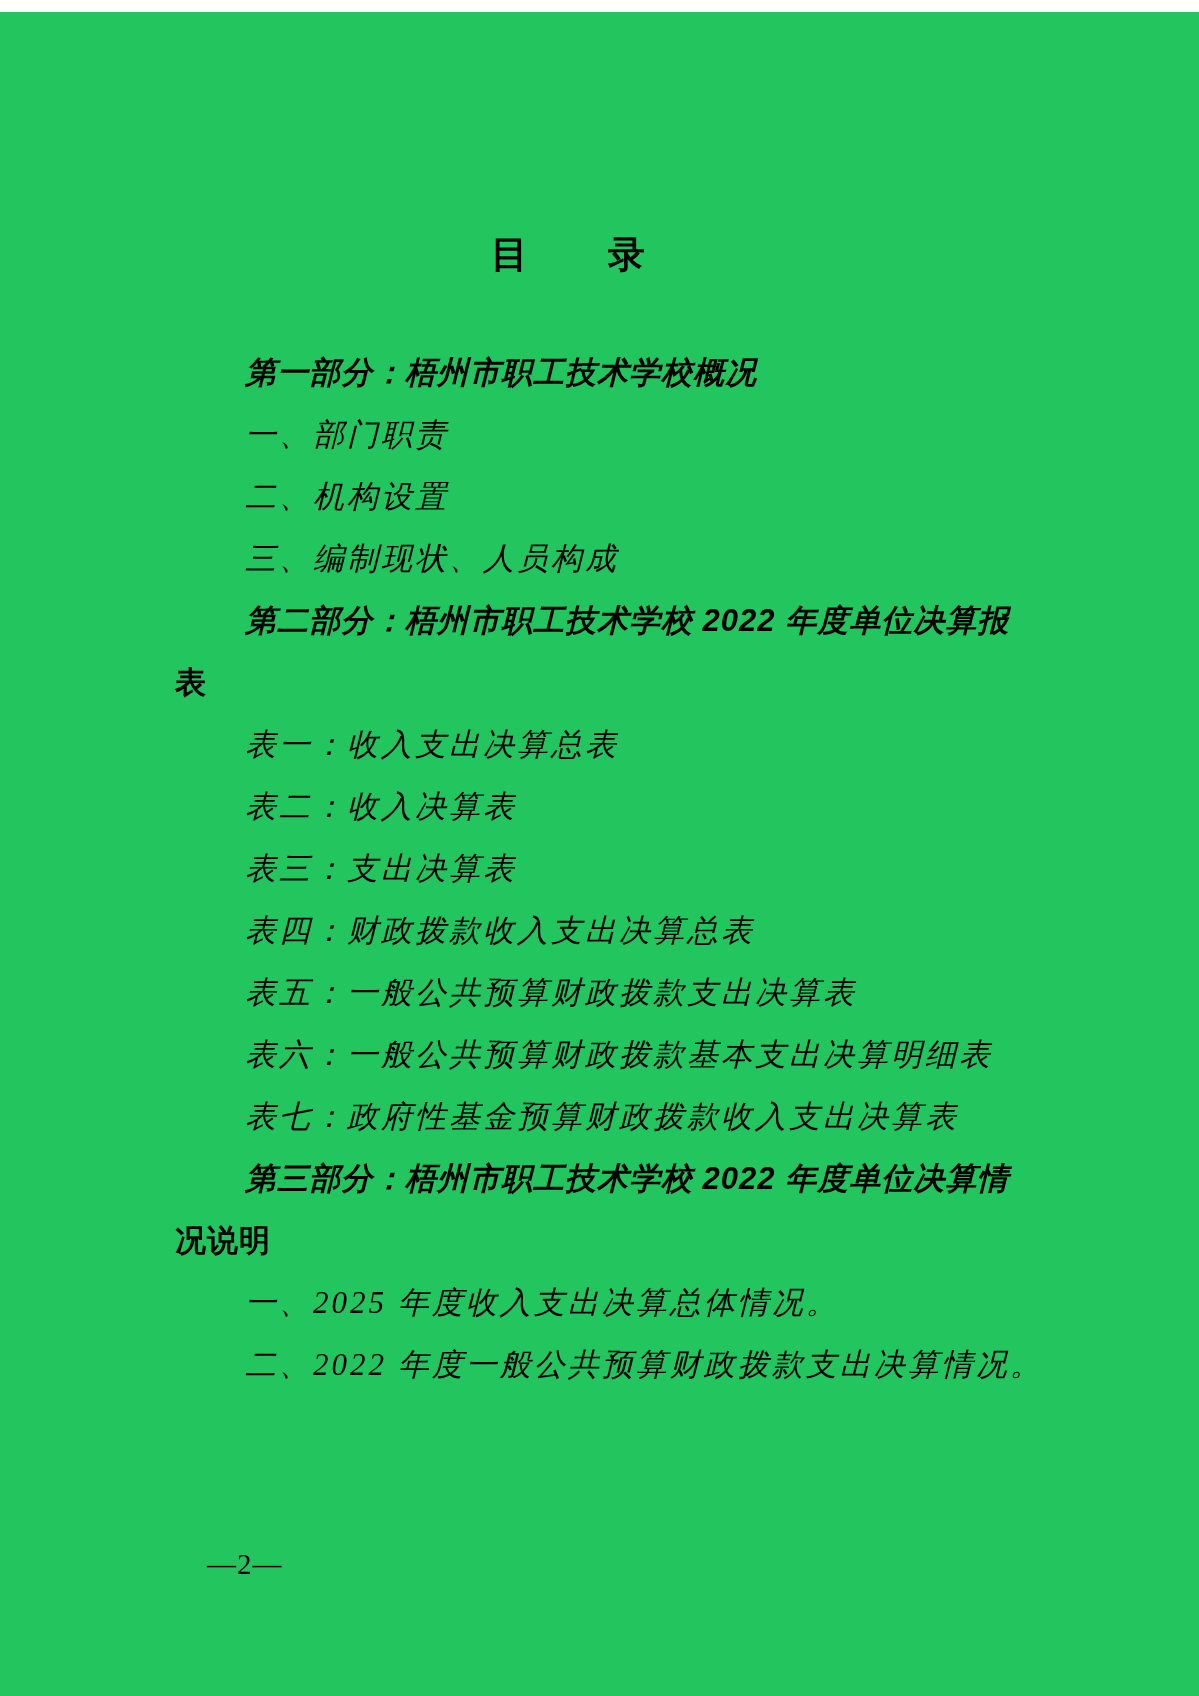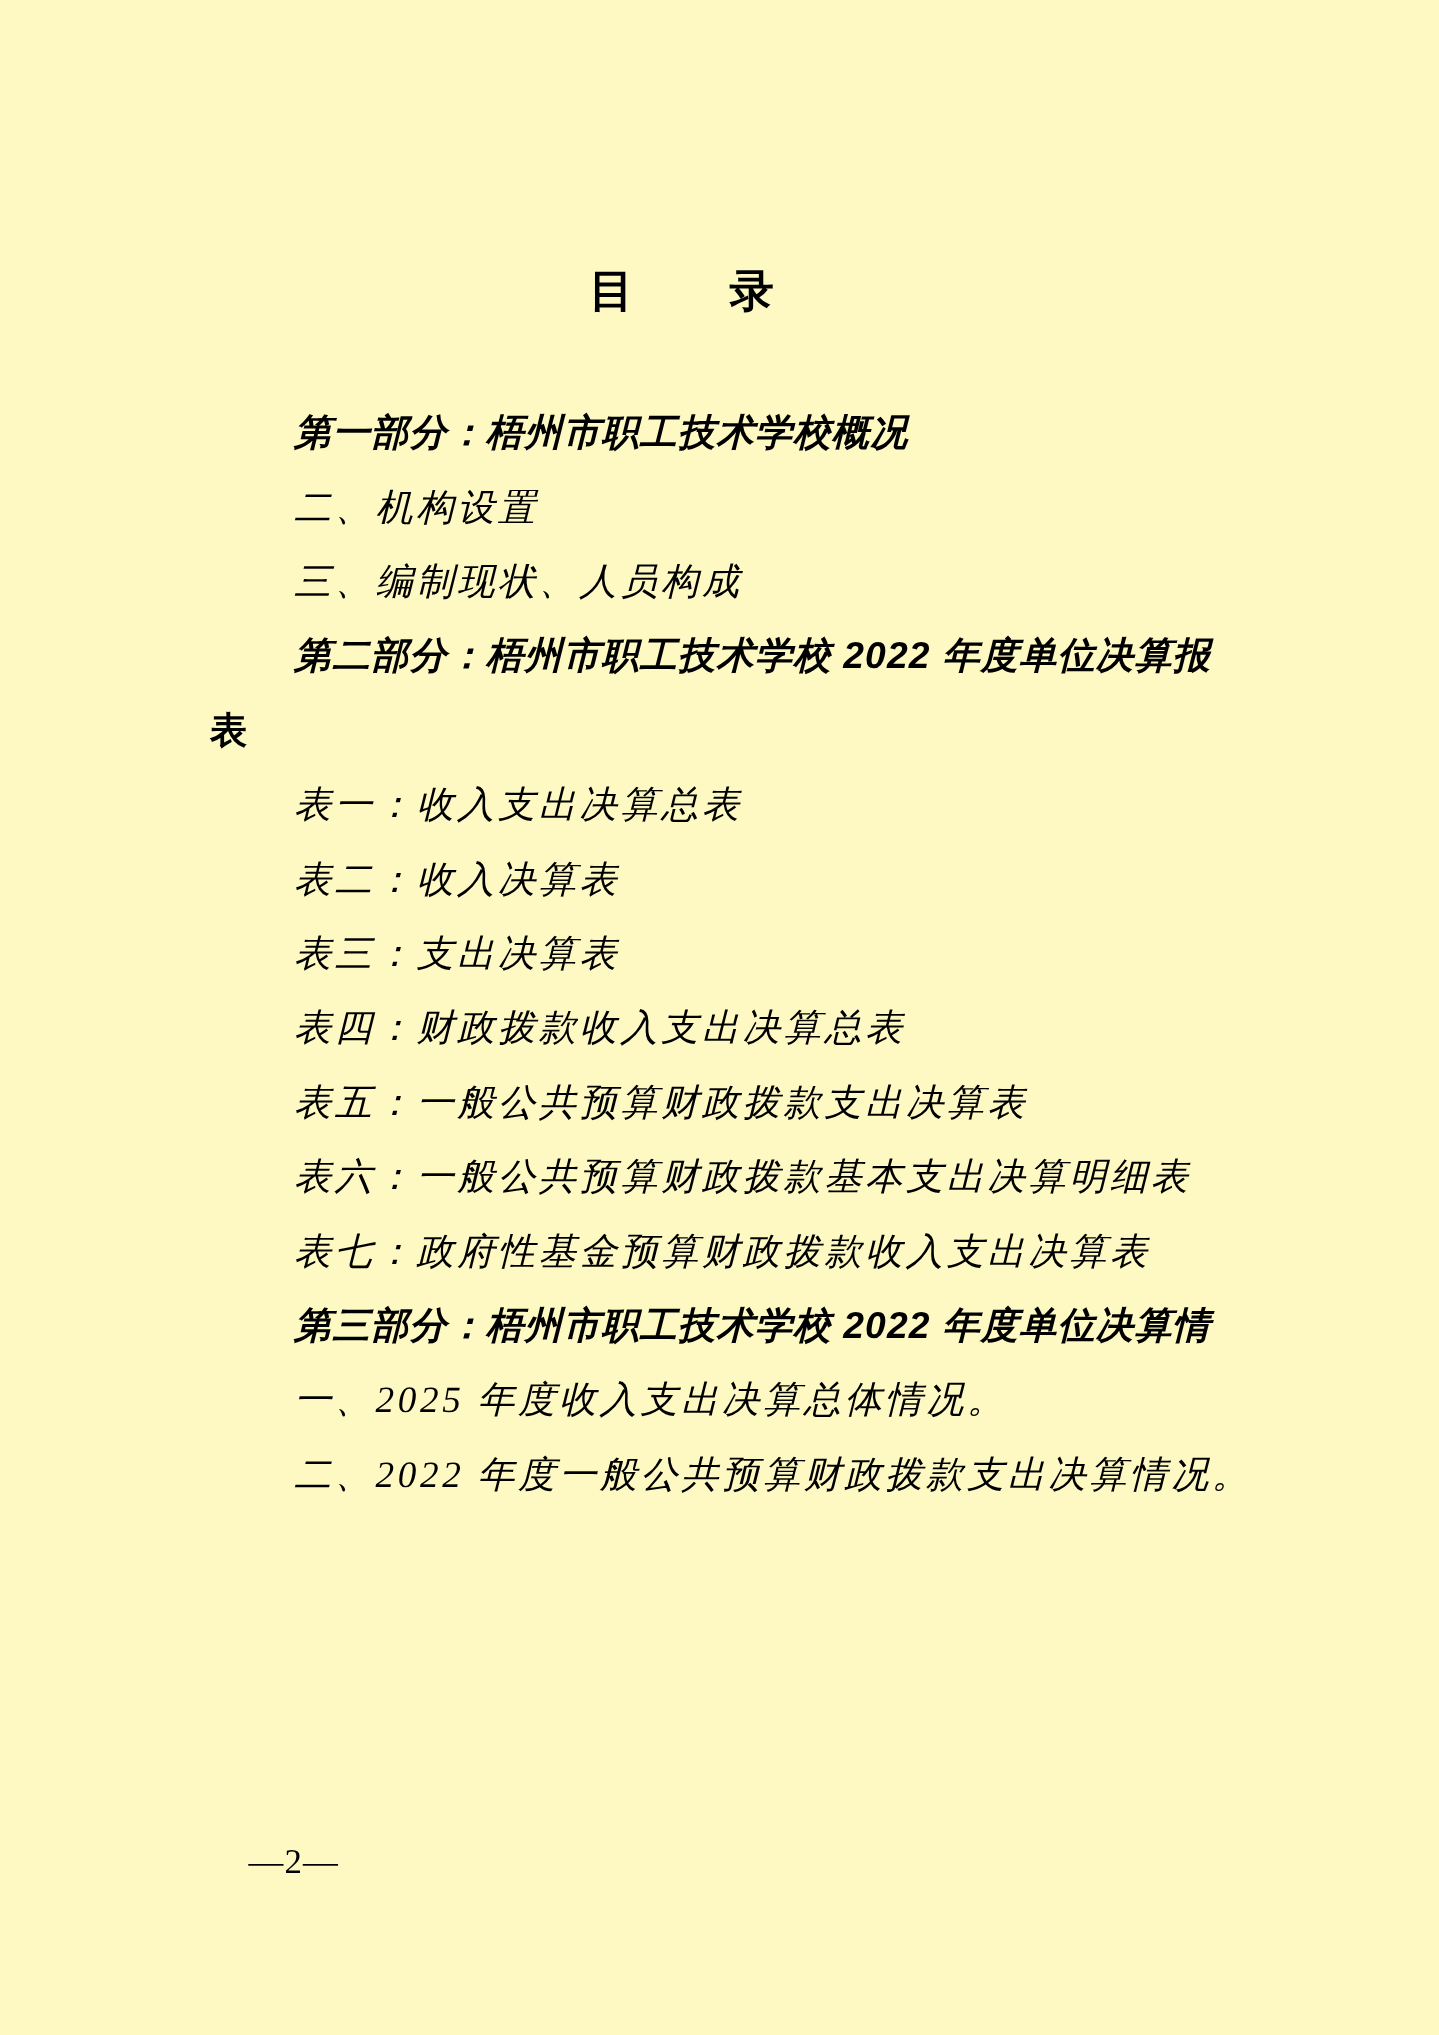--- a/index.html
+++ b/index.html
@@ -8,21 +8,22 @@
     width: 1199px;
     height: 1696px;
     position: relative;
     font-family: "Liberation Serif", serif;
     color: #000000;
     overflow: hidden;
   }
   .page {
     position: absolute;
     inset: 0;
-    background: #fef9c3;
+    background: #22c55e;
+    margin-top: 12px;
   }
   .content {
     position: absolute;
     left: 175px;
     top: 0;
     width: 848px;
   }
   .doc-title {
     margin-top: 212px;
     height: 62px;
@@ -69,33 +70,35 @@
 </head>
 <body>
 
 <div class="page">
   <div class="content">
 
     <div class="doc-title">目　　录</div>
     <div class="title-gap"></div>
 
     <div class="line heading indent">第一部分：梧州市职工技术学校概况</div>
+    <div class="line item indent">一、部门职责</div>
     <div class="line item indent">二、机构设置</div>
     <div class="line item indent">三、编制现状、人员构成</div>
 
     <div class="line heading indent">第二部分：梧州市职工技术学校 2022 年度单位决算报</div>
     <div class="line heading">表</div>
     <div class="line item indent">表一：收入支出决算总表</div>
     <div class="line item indent">表二：收入决算表</div>
     <div class="line item indent">表三：支出决算表</div>
     <div class="line item indent">表四：财政拨款收入支出决算总表</div>
     <div class="line item indent">表五：一般公共预算财政拨款支出决算表</div>
     <div class="line item indent">表六：一般公共预算财政拨款基本支出决算明细表</div>
     <div class="line item indent">表七：政府性基金预算财政拨款收入支出决算表</div>
 
     <div class="line heading indent">第三部分：梧州市职工技术学校 2022 年度单位决算情</div>
+    <div class="line heading">况说明</div>
     <div class="line item indent">一、2025 年度收入支出决算总体情况。</div>
     <div class="line item indent">二、2022 年度一般公共预算财政拨款支出决算情况。</div>
 
   </div>
 
   <div class="page-number">—2—</div>
 </div>
 
 </body></html>

